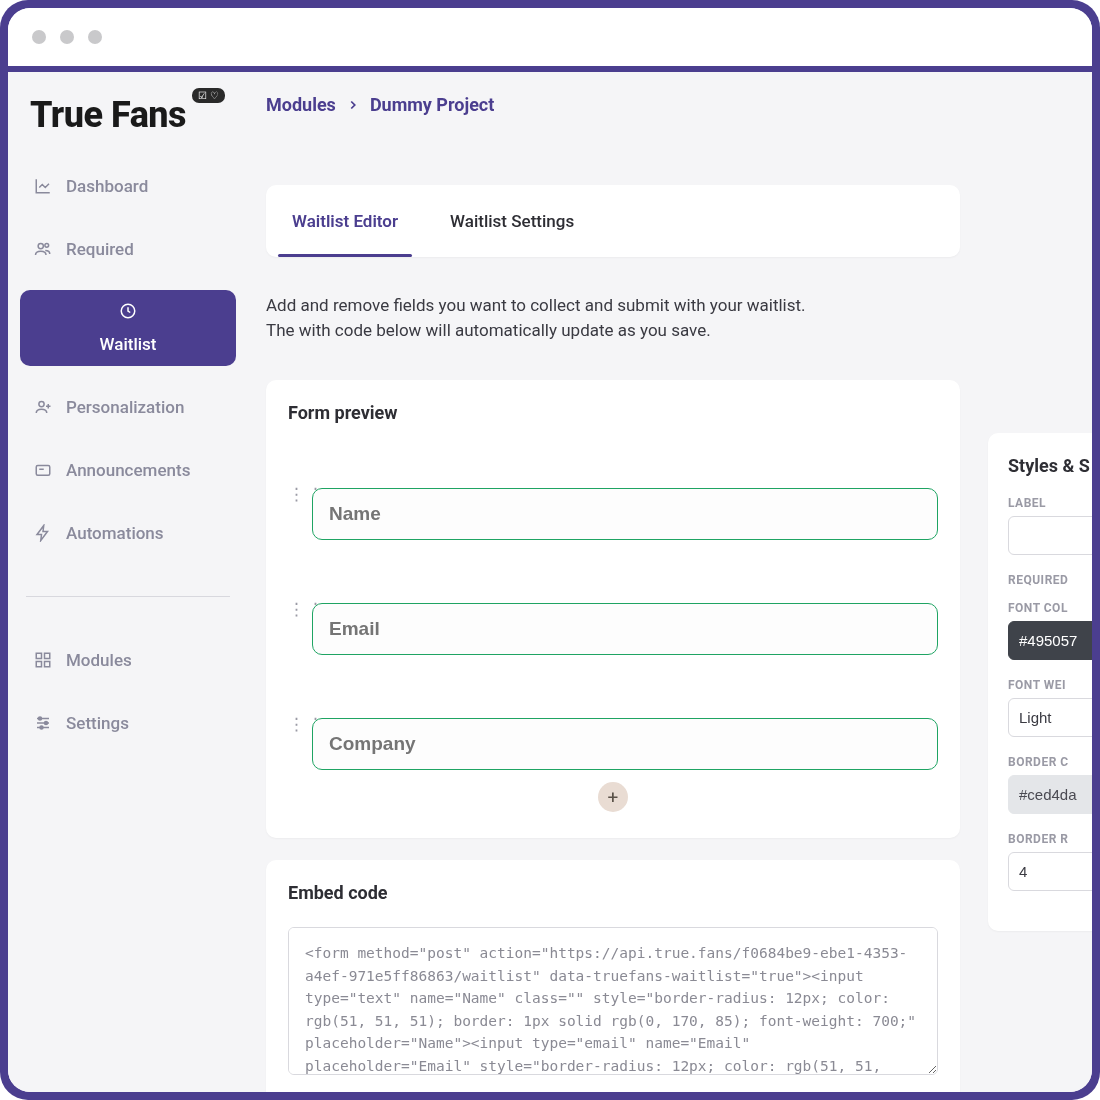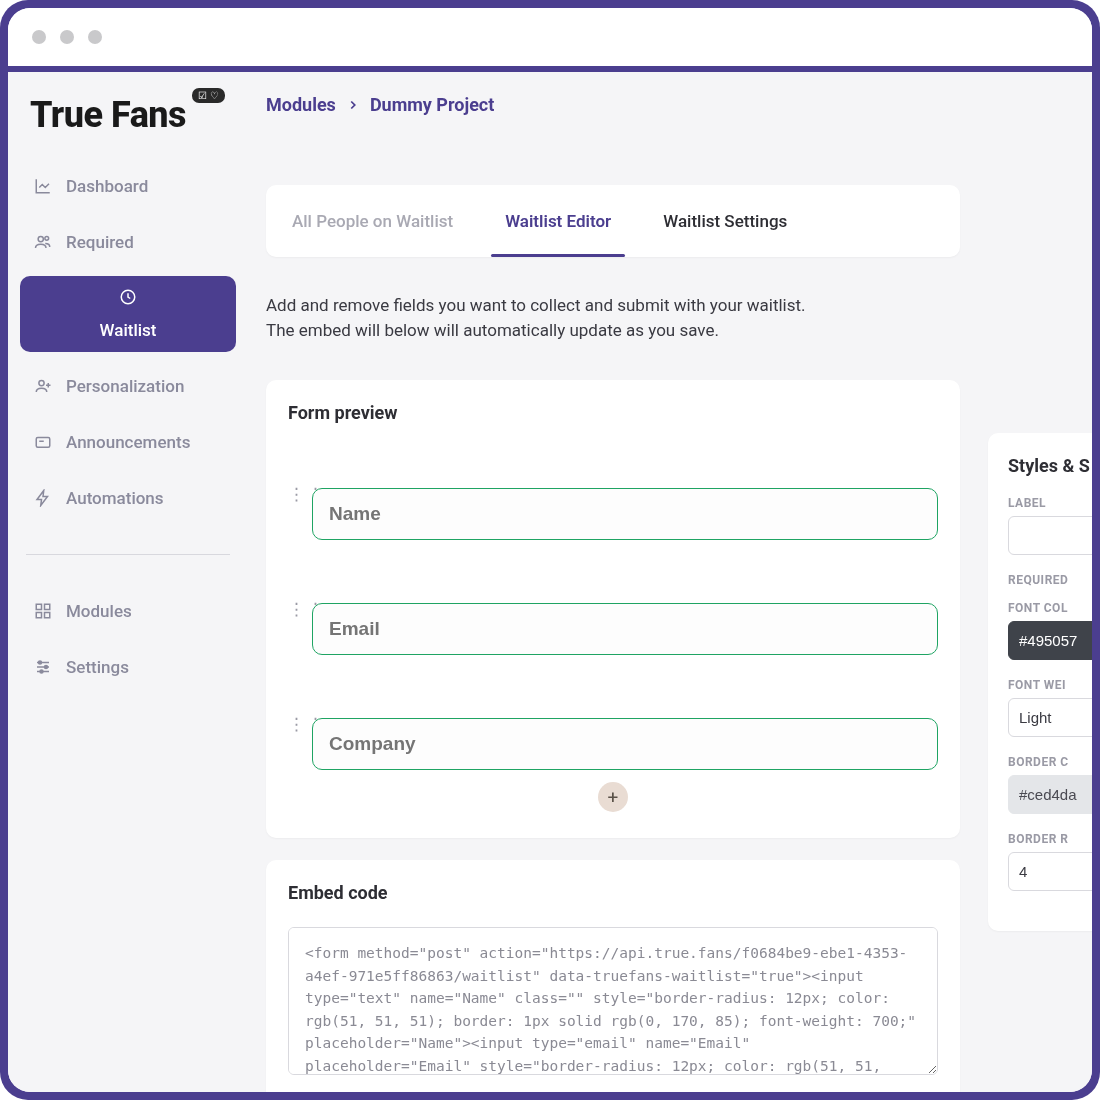--- a/index.html
+++ b/index.html
@@ -58,21 +58,21 @@
     background: #2a2a2a;
     color: #fff;
     border-radius: 7px;
     padding: 2px 6px;
     font-size: 10px;
     display: inline-flex;
     align-items: center;
     gap: 3px;
     margin-top: -6px;
   }
-  .nav { display: flex; flex-direction: column; gap: 12px; }
+  .nav { display: flex; flex-direction: column; gap: 19px; }
   .nav-item {
     display: flex;
     align-items: center;
     gap: 14px;
     padding: 12px 14px;
     border-radius: 10px;
     color: #8a8a9c;
     font-size: 17px;
     font-weight: 500;
     cursor: pointer;
@@ -369,34 +369,31 @@
             <svg width="14" height="14" viewBox="0 0 24 24" fill="none" stroke="currentColor" stroke-width="3">
                 <path d="M9 6l6 6-6 6"></path>
               </svg>
           </span>
           <span>Dummy Project</span>
         </div>
 
         <div class="content-row">
           <div class="content-col">
             <div class="tabs">
-              <div class="tab muted">
-                <span>All People on Waitlist</span>
-              </div>
               <div class="tab active">
                 <span>Waitlist Editor</span>
               </div>
               <div class="tab">
                 <span>Waitlist Settings</span>
               </div>
             </div>
 
             <p class="section-desc">
               <span>Add and remove fields you want to collect and submit with your waitlist.</span><br>
-              <span>The embed will below will automatically update as you save.</span>
+              <span>The with code below will automatically update as you save.</span>
             </p>
 
             <div class="card">
               <div class="card-title">Form preview</div>
 
               <div class="field-row">
                 <div class="drag-handle">⋮⋮</div>
                 <input class="preview-input" placeholder="Name" style="">
               </div>
               <div class="field-row">

